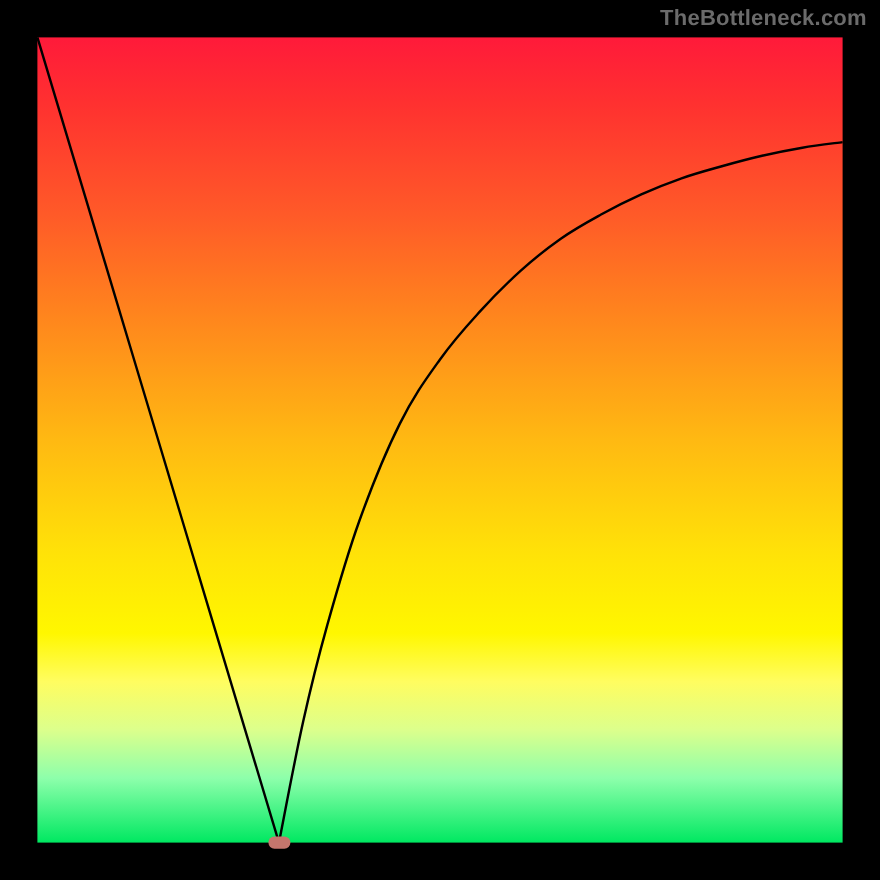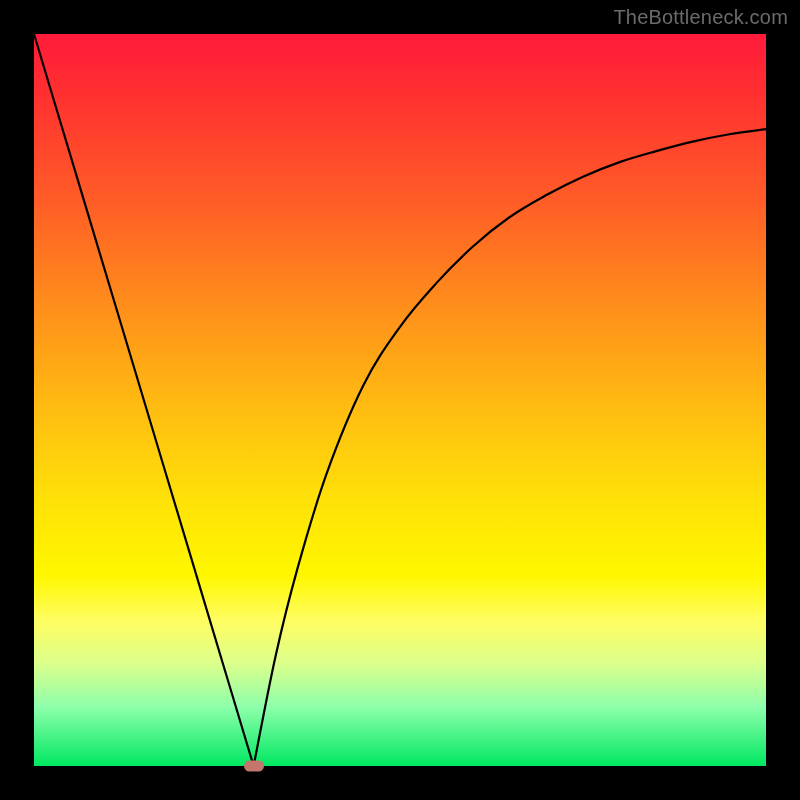--- a/index.html
+++ b/index.html
@@ -39,21 +39,21 @@
       #8dffab 92%,
       #00e861 100%
     );
   }
   .watermark {
     position: absolute;
     top: 6px;
     right: 12px;
     color: #6b6b6b;
     font-size: 20px;
-    font-weight: 400;
+    font-weight: 700;
     letter-spacing: 0.2px;
   }
   svg.curve {
     position: absolute;
     left: 0;
     top: 0;
     width: 732px;
     height: 732px;
     overflow: visible;
   }

